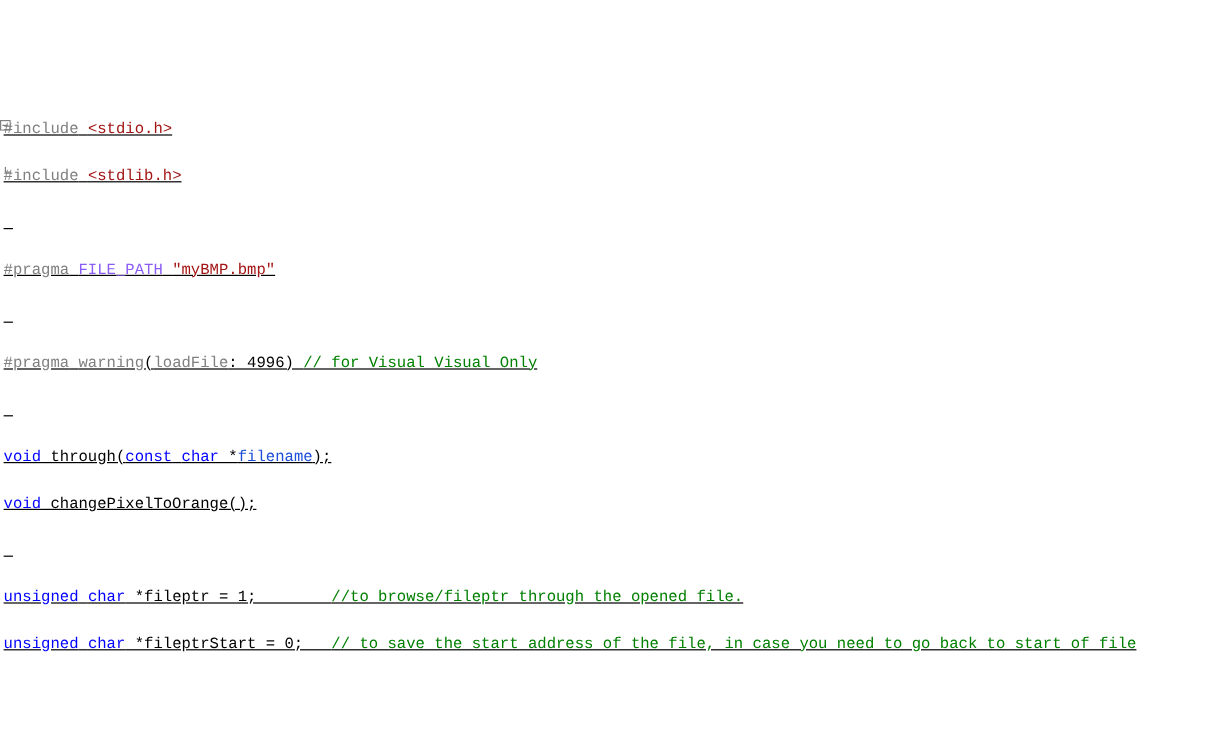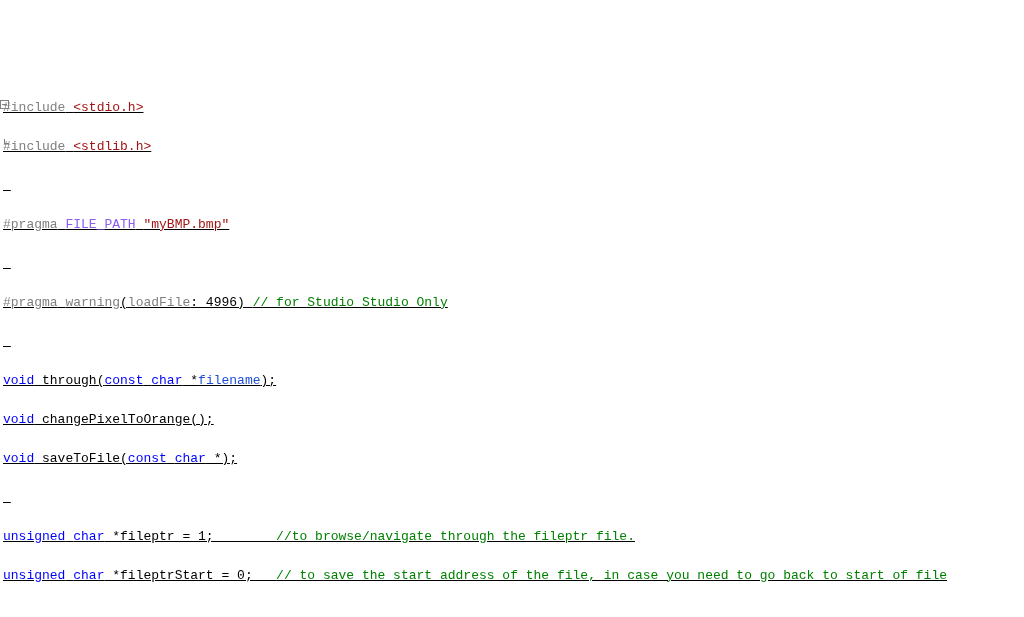--- a/index.html
+++ b/index.html
@@ -73,27 +73,26 @@
           <rect x="0.5" y="0.5" width="8" height="8" fill="none" stroke="#808080"></rect>
           <line x1="2" y1="4.5" x2="7" y2="4.5" stroke="#808080"></line>
         </svg></span><span class="preprocessor">#include</span><span> </span><span class="include-bracket">&lt;stdio.h&gt;</span></div>
 <div class="line"><span class="fold-marker"><svg width="9" height="9">
           <line x1="4.5" y1="0" x2="4.5" y2="5" stroke="#808080"></line>
           <line x1="4.5" y1="4.5" x2="9" y2="4.5" stroke="#808080"></line>
         </svg></span><span class="preprocessor">#include</span><span> </span><span class="include-bracket">&lt;stdlib.h&gt;</span></div>
 <div class="line"> </div>
 <div class="line"><span class="preprocessor">#pragma</span><span> </span><span class="define-name">FILE_PATH</span><span> </span><span class="string">"myBMP.bmp"</span></div>
 <div class="line"> </div>
-<div class="line"><span class="preprocessor">#pragma</span><span> </span><span class="preprocessor">warning</span><span class="paren">(</span><span class="preprocessor">loadFile</span><span>: 4996) </span><span class="comment">// for Studio Studio Only</span></div>
+<div class="line"><span class="preprocessor">#pragma</span><span> </span><span class="preprocessor">warning</span><span class="paren">(</span><span class="preprocessor">loadFile</span><span>: 4996) </span><span class="comment">// for Visual Visual Only</span></div>
 <div class="line"> </div>
 <div class="line"><span class="keyword">void</span><span> through(</span><span class="keyword">const</span><span> </span><span class="keyword">char</span><span> *</span><span class="param">filename</span><span>);</span></div>
 <div class="line"><span class="keyword">void</span><span> changePixelToOrange();</span></div>
-<div class="line"><span class="keyword">void</span><span> saveToFile(</span><span class="keyword">const</span><span> </span><span class="keyword">char</span><span> *);</span></div>
 <div class="line"> </div>
-<div class="line"><span class="keyword">unsigned</span><span> </span><span class="keyword">char</span><span> *fileptr = 1;        </span><span class="comment">//to browse/navigate through the fileptr file.</span></div>
+<div class="line"><span class="keyword">unsigned</span><span> </span><span class="keyword">char</span><span> *fileptr = 1;        </span><span class="comment">//to browse/fileptr through the opened file.</span></div>
 <div class="line"><span class="keyword">unsigned</span><span> </span><span class="keyword">char</span><span> *fileptrStart = 0;   </span><span class="comment">// to save the start address of the file, in case you need to go back to start of file</span></div>
 
 
 
 
 
 
 
 
 

